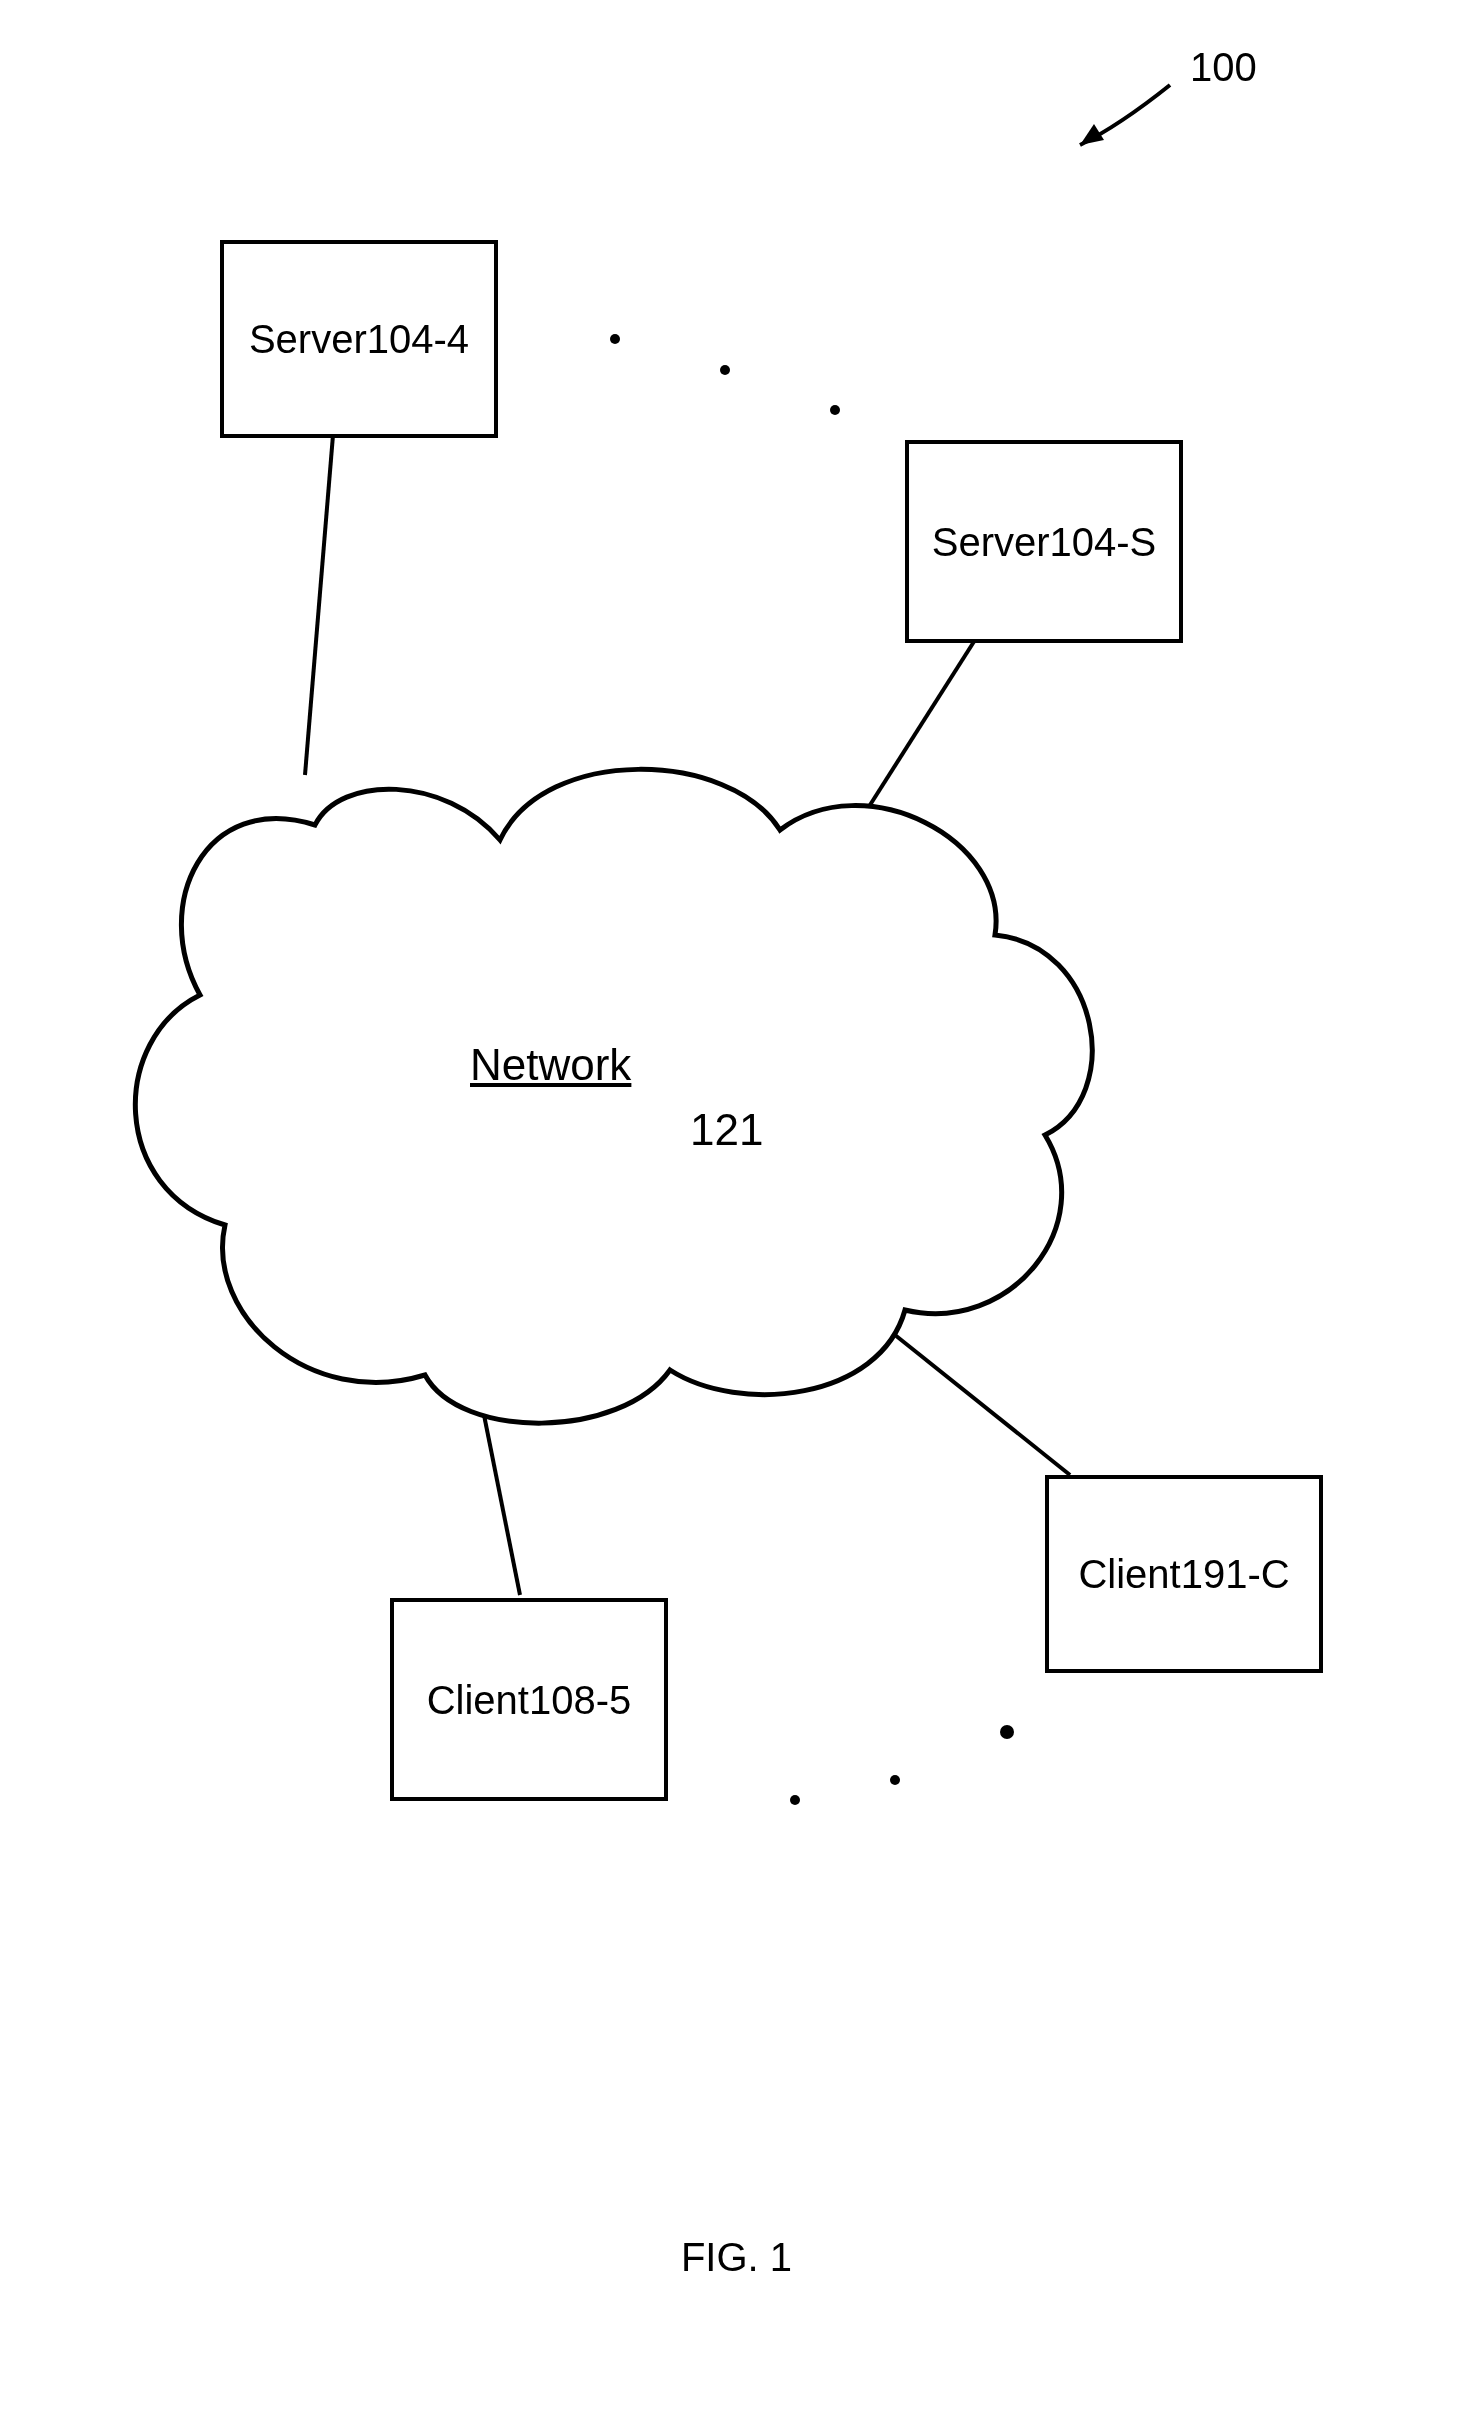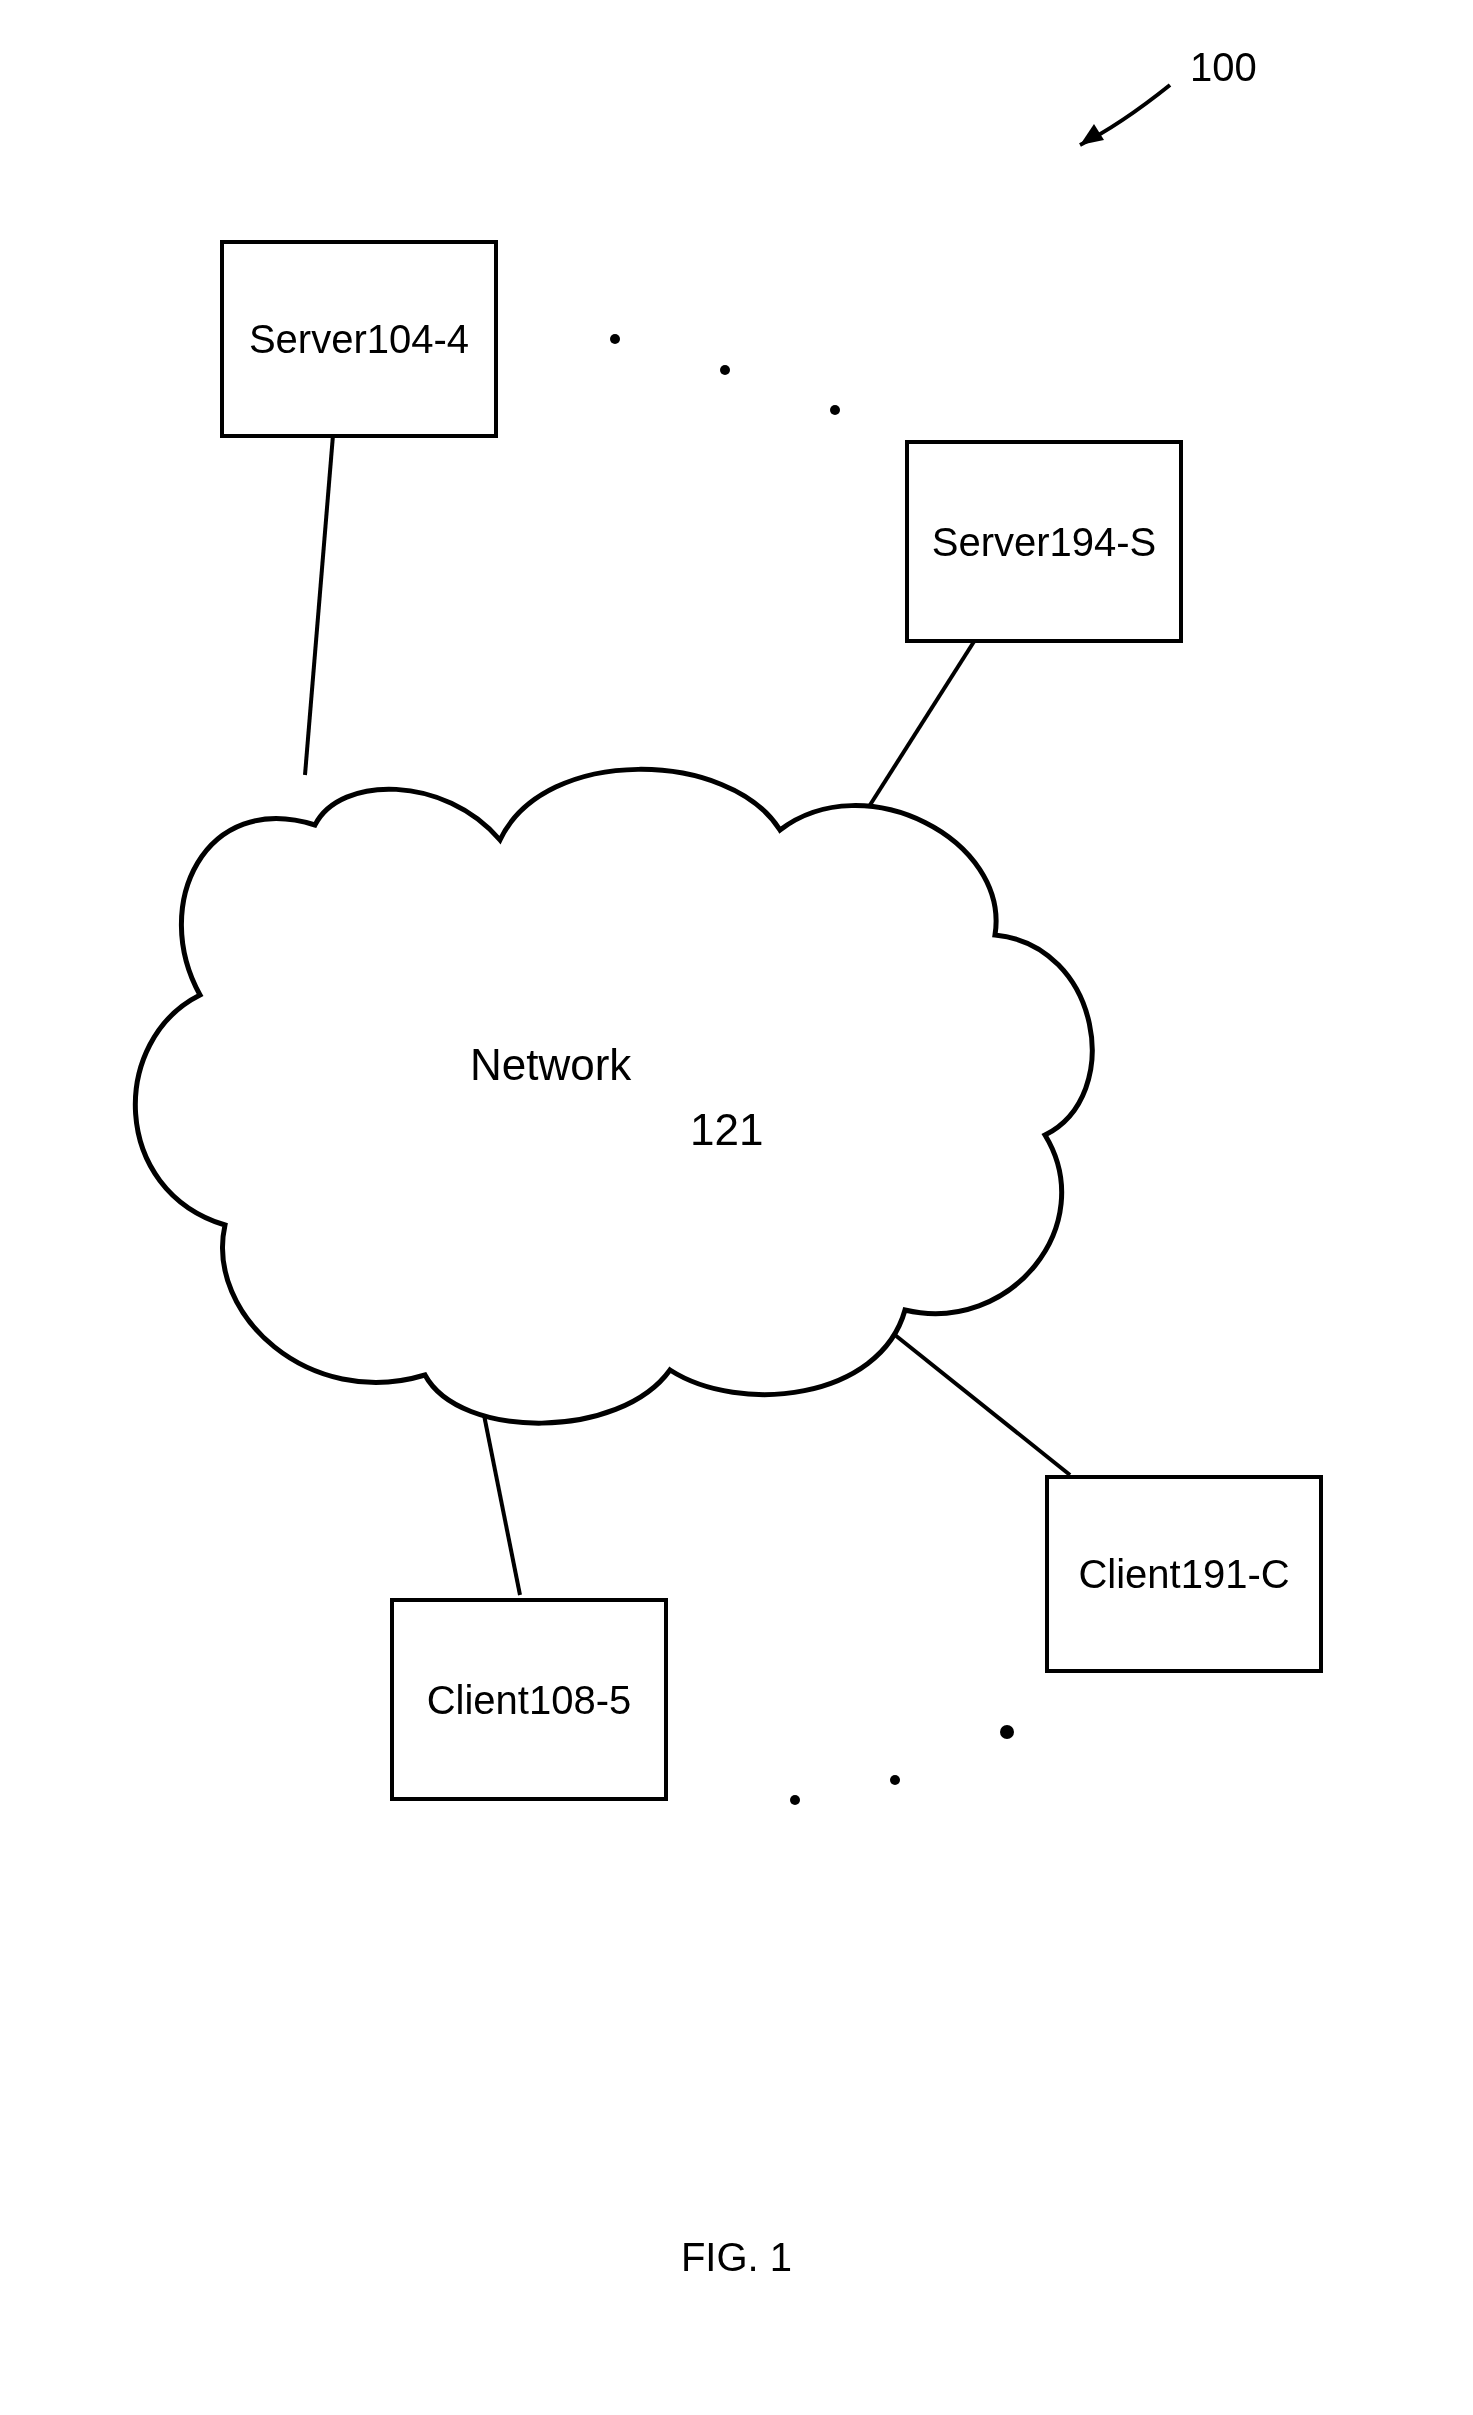--- a/index.html
+++ b/index.html
@@ -77,21 +77,21 @@
   </svg>
   <div class="ref-num" style="left:1190px; top:45px;">100</div>
 
   <div class="box" style="left:220px; top:240px; width:270px; height:190px;">
     <div>Server</div>
     <div>104-4</div>
   </div>
 
   <div class="box" style="left:905px; top:440px; width:270px; height:195px;">
     <div>Server</div>
-    <div>194-S</div>
+    <div>104-S</div>
   </div>
 
   <div class="dot small" style="left:610px; top:334px;"></div>
   <div class="dot small" style="left:720px; top:365px;"></div>
   <div class="dot small" style="left:830px; top:405px;"></div>
 
   <svg class="abs" style="left:0; top:0;" width="1473" height="2415">
     <line x1="333" y1="435" x2="305" y2="775" class="line"></line>
     <line x1="975" y1="640" x2="870" y2="805" class="line"></line>
     <line x1="480" y1="1395" x2="520" y2="1595" class="line"></line>
@@ -105,21 +105,21 @@
              C 115 595, 220 690, 335 655
              C 370 720, 530 720, 580 650
              C 650 695, 790 680, 815 590
              C 920 615, 1010 505, 955 415
              C 1035 375, 1010 225, 905 215
              C 920 120, 775 45, 690 110
              C 640 30, 455 25, 410 120
              C 355 55, 250 55, 225 105 Z" fill="#fff" stroke="#000" stroke-width="5"></path>
   </svg>
 
-  <div class="cloud-label" style="left:470px; top:1040px;">Network</div>
+  <div class="cloud-label" style="left:470px; top:1040px;text-decoration:underline;">Network</div>
   <div class="cloud-label" style="left:690px; top:1105px;">121</div>
 
   <div class="box" style="left:1045px; top:1475px; width:270px; height:190px;">
     <div>Client</div>
     <div>191-C</div>
   </div>
 
   <div class="box" style="left:390px; top:1598px; width:270px; height:195px;">
     <div>Client</div>
     <div>108-5</div>

